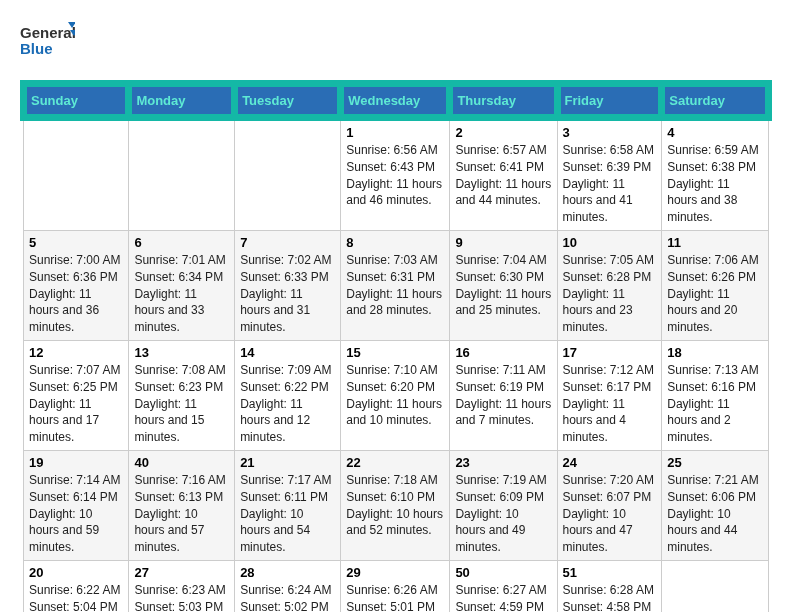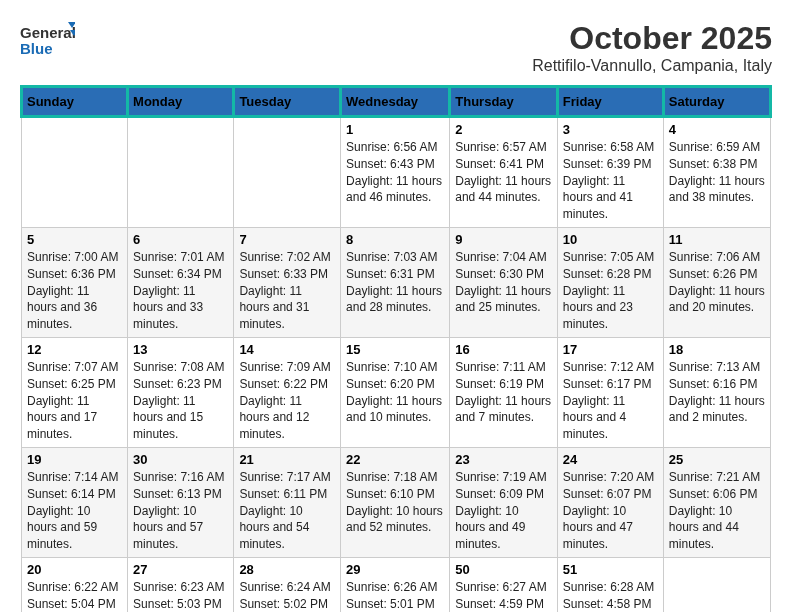--- a/index.html
+++ b/index.html
@@ -33,25 +33,25 @@
       font-size: 16px;
       color: #333;
     }
     .calendar {
       width: 100%;
       border-collapse: collapse;
       font-size: 11px;
     }
     .calendar th {
       background-color: #2a6db5;
-      color: #000000;
+      color: #5eead4;
       padding: 6px 4px;
       text-align: left;
       font-size: 13px;
-      border: 3px solid #14b8a6;
+      border: 7px solid #14b8a6;
     }
     .calendar td {
       border: 1px solid #ccc;
       vertical-align: top;
       padding: 4px 5px;
       width: 113px;
       min-height: 80px;
       background: #fff;
     }
     .calendar tr:nth-child(even) td {
@@ -84,24 +84,20 @@
       <div style="position:relative;width:50px;height:50px;">
         <svg viewBox="0 0 55 40" width="55" height="40" xmlns="http://www.w3.org/2000/svg">
           <text x="0" y="18" font-size="15" font-weight="bold" fill="#333" font-family="Arial">General</text>
           <text x="0" y="34" font-size="15" font-weight="bold" fill="#1a6bb5" font-family="Arial">Blue</text>
           <polygon points="48,2 56,2 52,8" fill="#1a6bb5"></polygon>
           <polygon points="50,10 58,10 54,16" fill="#1a6bb5"></polygon>
         </svg>
       </div>
     </div>
   </div>
-  <div class="title-area">
-    <div class="month-title">October 2025</div>
-    <div class="location-title">Rettifilo-Vannullo, Campania, Italy</div>
-  </div>
 </div>
 
 <table class="calendar">
   <thead>
     <tr>
     <th>Sunday</th>
         <th>Monday</th>
         <th>Tuesday</th>
         <th>Wednesday</th>
         <th>Thursday</th>
@@ -190,21 +186,21 @@
           <span class="day-number">18</span>
           <div class="day-info">Sunrise: 7:13 AM<br>Sunset: 6:16 PM<br>Daylight: 11 hours and 2 minutes.</div>
         </td>
       </tr>
       <tr class="week-row">
         <td>
           <span class="day-number">19</span>
           <div class="day-info">Sunrise: 7:14 AM<br>Sunset: 6:14 PM<br>Daylight: 10 hours and 59 minutes.</div>
         </td>
         <td>
-          <span class="day-number">30</span>
+          <span class="day-number">40</span>
           <div class="day-info">Sunrise: 7:16 AM<br>Sunset: 6:13 PM<br>Daylight: 10 hours and 57 minutes.</div>
         </td>
         <td>
           <span class="day-number">21</span>
           <div class="day-info">Sunrise: 7:17 AM<br>Sunset: 6:11 PM<br>Daylight: 10 hours and 54 minutes.</div>
         </td>
         <td>
           <span class="day-number">22</span>
           <div class="day-info">Sunrise: 7:18 AM<br>Sunset: 6:10 PM<br>Daylight: 10 hours and 52 minutes.</div>
         </td>

